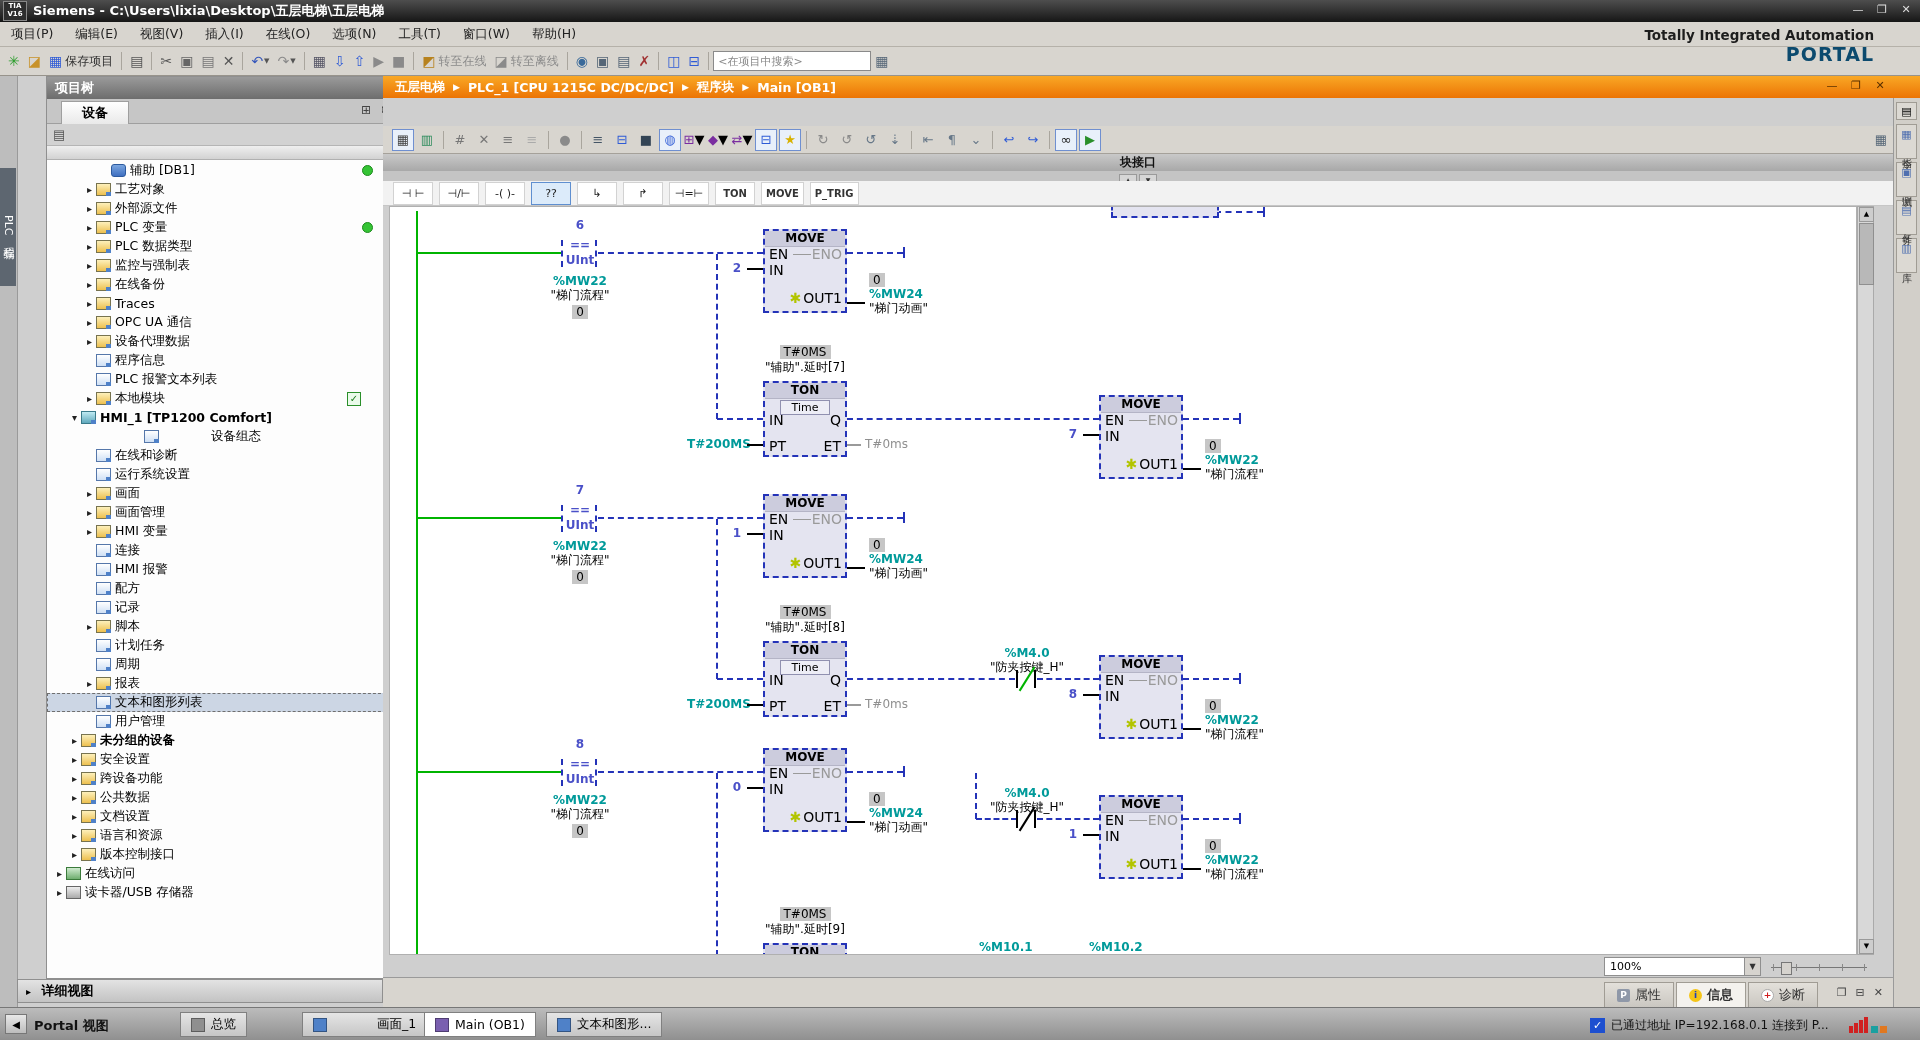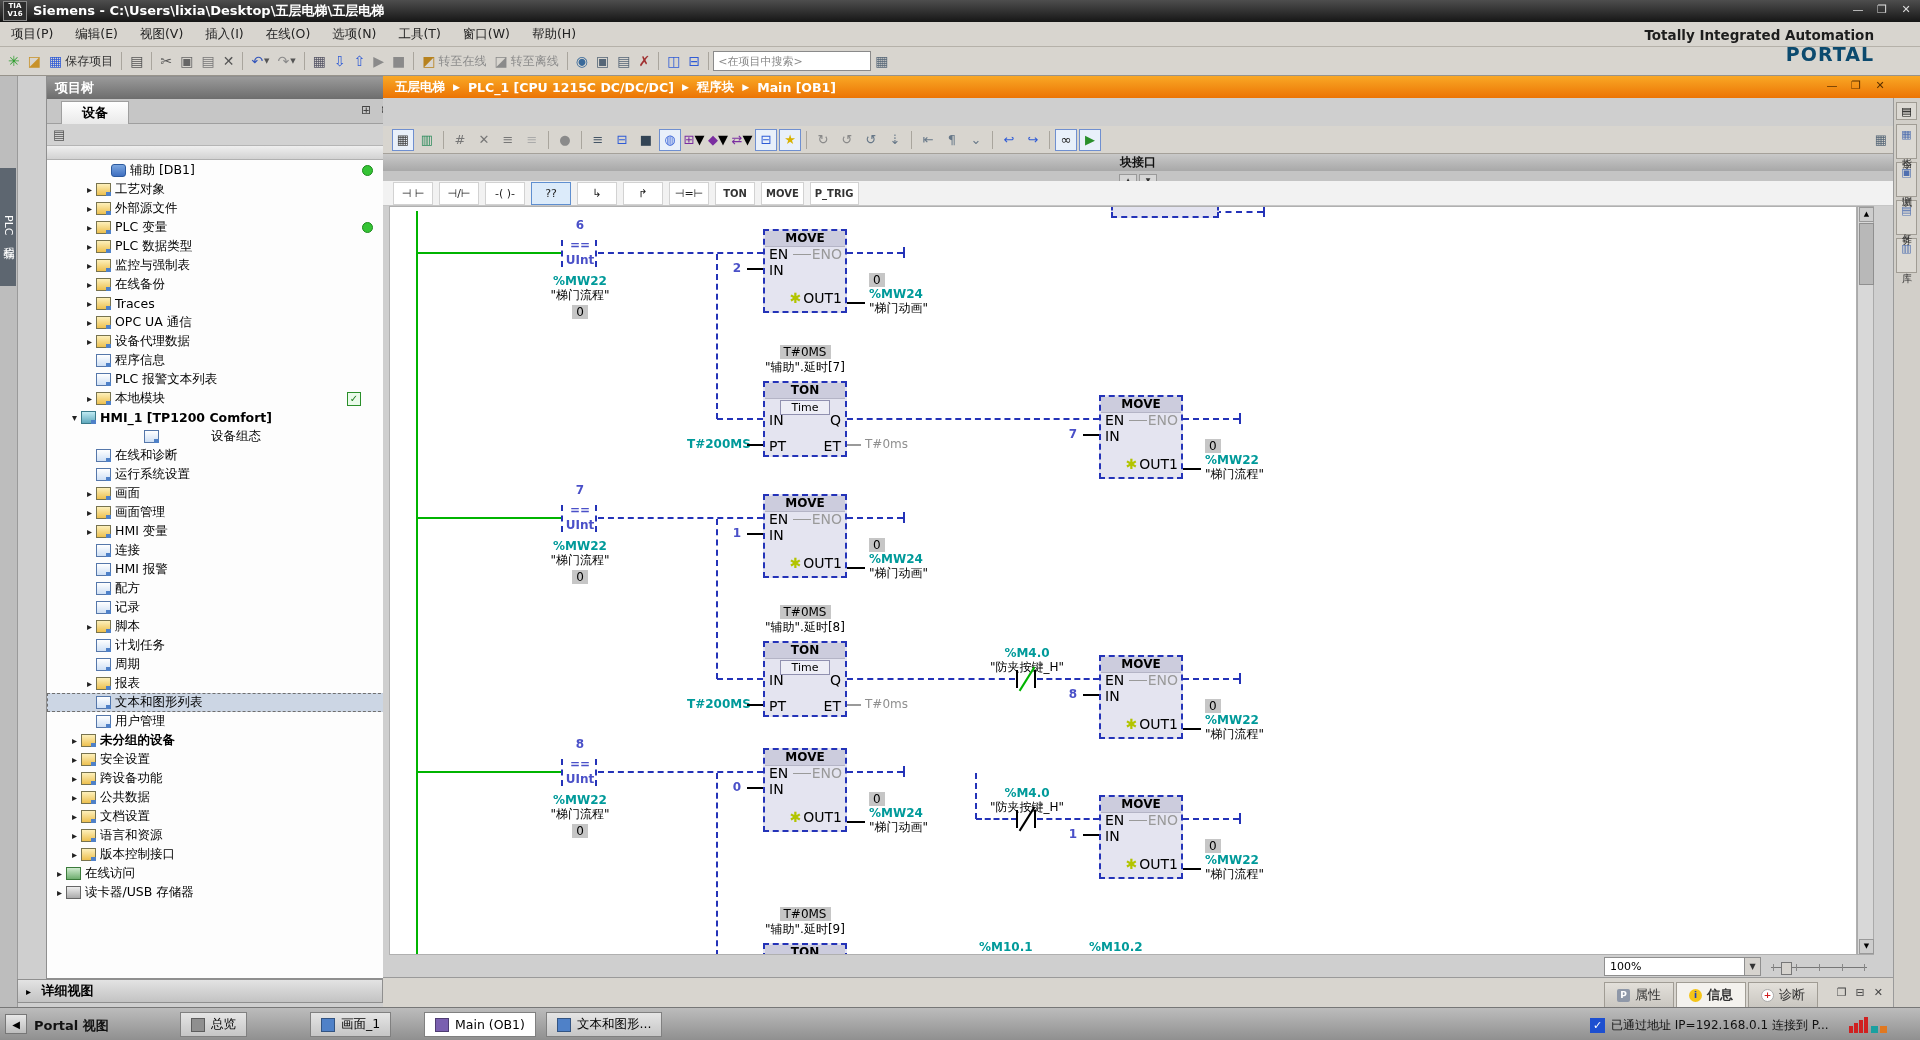--- a/index.html
+++ b/index.html
@@ -848,21 +848,21 @@
         <i style="height:10px"></i>
         <i style="height:13px"></i>
         <i style="height:16px"></i>
       <span class="sq" style="background:#1aa0a0"></span>
       <span class="sq" style="background:#e07820"></span>
     </div>
   <div class="task-tab" style="left: 180px;">
         <span class="tic" style="background: rgb(143, 143, 143);"></span>
         <span>总览</span>
       </div>
-      <div class="task-tab" style="left: 310px;">
+      <div class="task-tab" style="left: 302px; gap: 44px;">
         <span class="tic" style="background: rgb(79, 129, 200);"></span>
         <span>画面_1</span>
       </div>
       <div class="task-tab act" style="left: 424px;">
         <span class="tic" style="background: rgb(122, 95, 176);"></span>
         <span>Main (OB1)</span>
       </div>
       <div class="task-tab" style="left: 546px;">
         <span class="tic" style="background: rgb(79, 129, 200);"></span>
         <span>文本和图形...</span>

